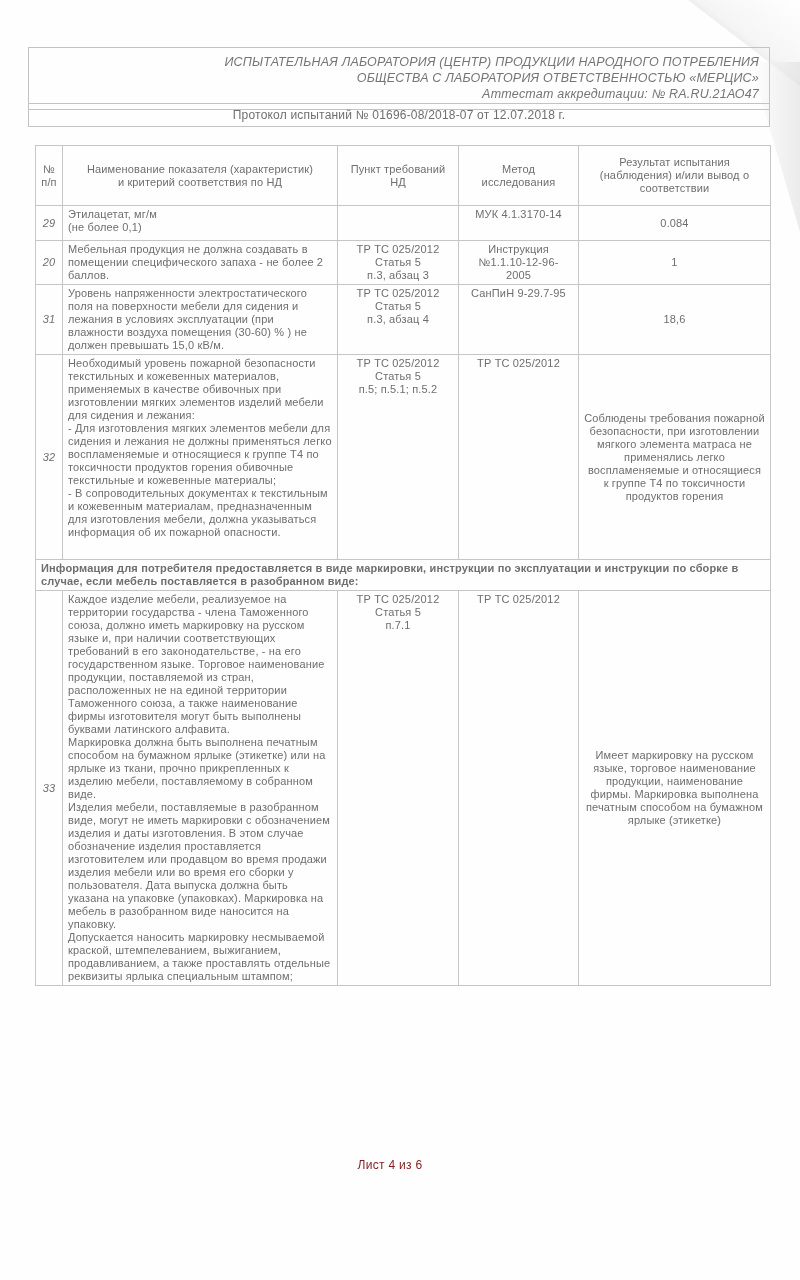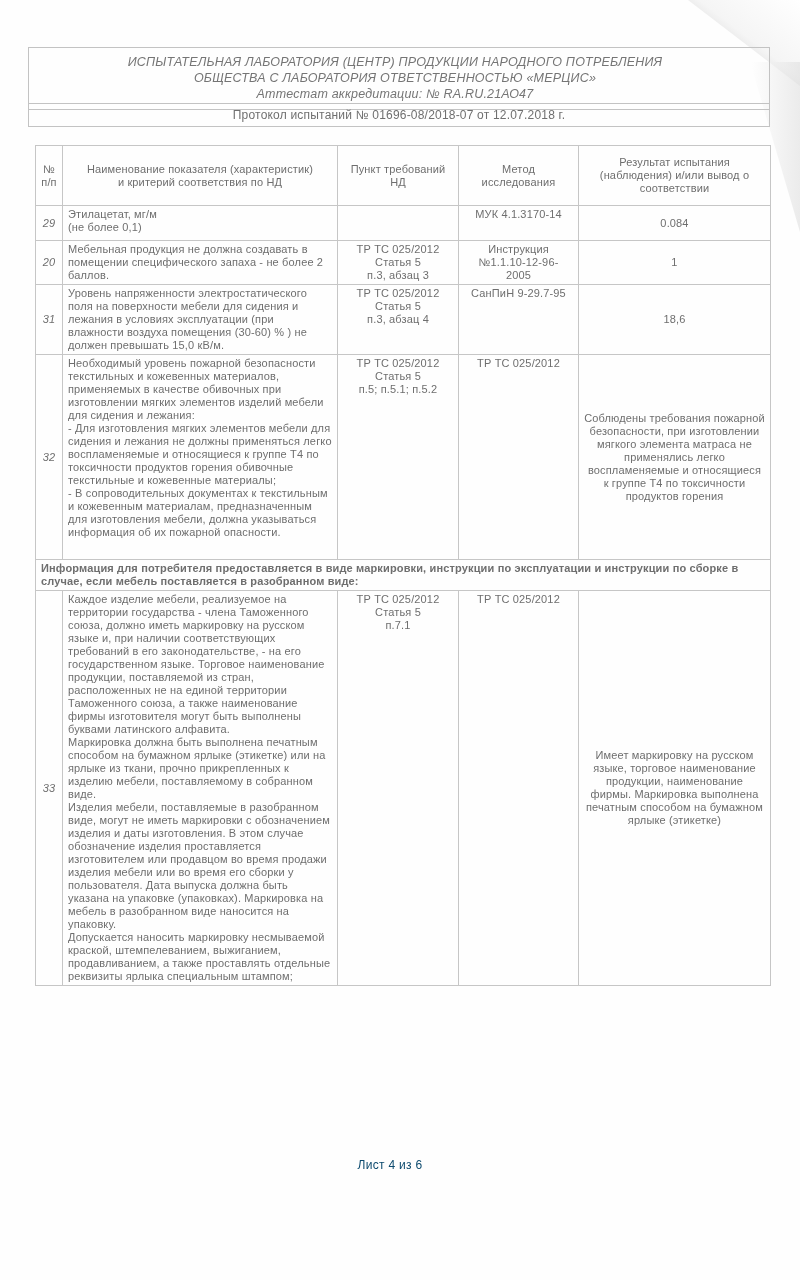--- a/index.html
+++ b/index.html
@@ -23,22 +23,22 @@
   .fold-shadow{
     position:absolute;top:62px;right:0;width:50px;height:170px;
     clip-path:polygon(100% 0,100% 100%,0 0);
     background:linear-gradient(to right,#ffffff 0%,#dcdcdc 100%);
     opacity:.55;
   }
 
   .header-box{
     position:absolute;left:28px;top:47px;width:742px;
     border:1px solid #c3c3c3;
-    text-align:center;
-    padding:6px 18px 7px 10px;
+    text-align:right;
+    padding:6px 10px 7px 10px;
     box-sizing:border-box;
   }
   .header-line{
     font-style:italic;
     font-size:12.5px;
     line-height:16px;
     color:#757575;
     letter-spacing:.2px;
   }
   .protocol-box{
@@ -96,21 +96,21 @@
     line-height:14px;
     padding:3px 2px;
     text-align:left;
     vertical-align:top;
   }
   .pre{white-space:pre-line;}
 
   .footer-label{
     position:absolute;left:0;top:1158px;width:780px;
     text-align:center;
-    font-size:12px;color:#0c4a6e;letter-spacing:.3px;
+    font-size:12px;color:#7f1d1d;letter-spacing:.3px;
   }
 </style>
 </head>
 <body>
 
 <div class="page">
 
   <div class="fold-main"></div>
   <div class="fold-shadow"></div>
 

